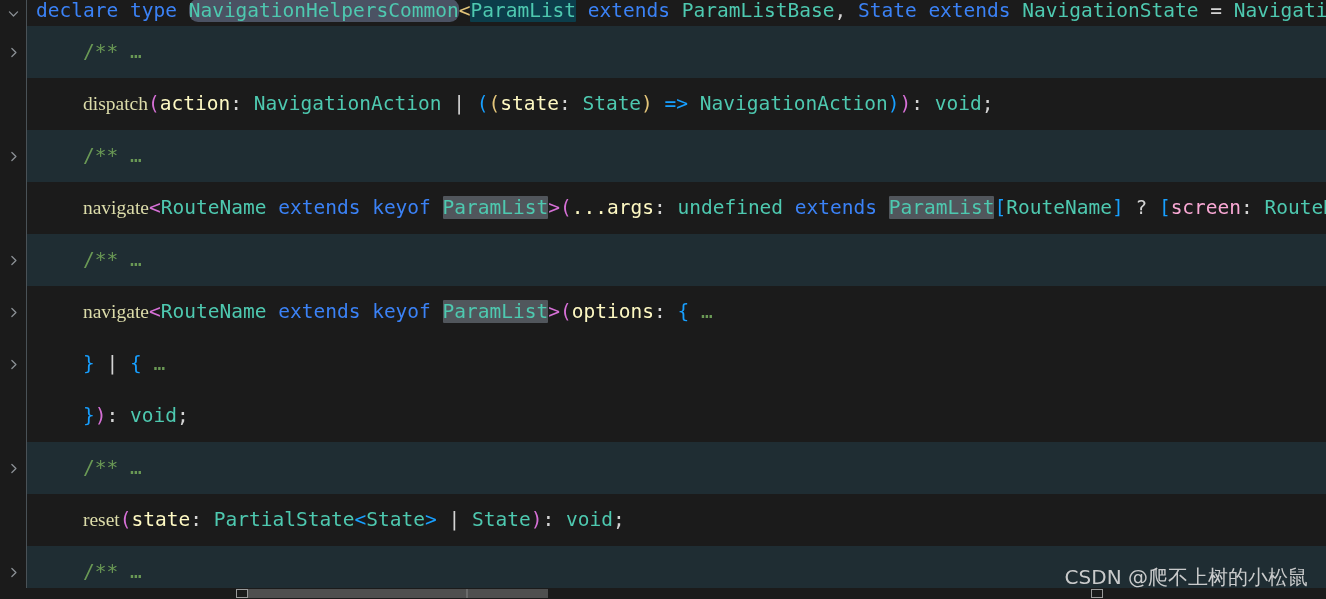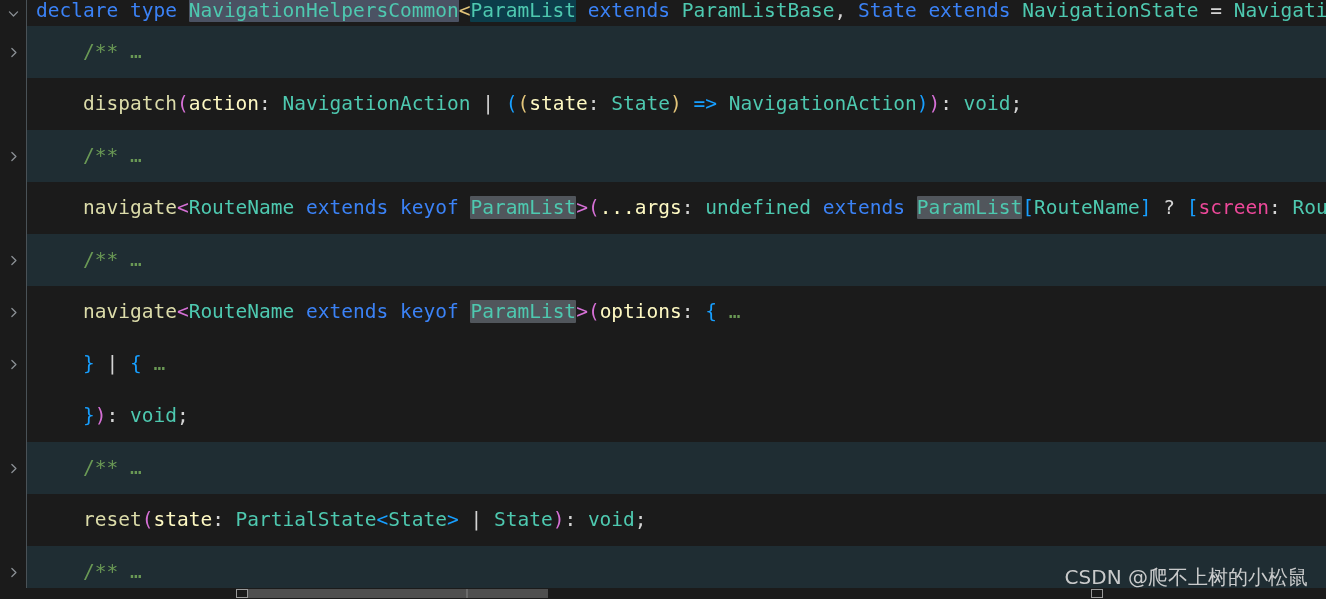--- a/index.html
+++ b/index.html
@@ -60,30 +60,30 @@
     left:0px;
     top:0;
     bottom:0;
     width:1px;
     background:#4a5257;
     z-index:2;
   }
   
   .kw      { color:#3b82f6; }            
   .typ     { color:#4ec9b0; }
-  .fn      { color:#dcdcaa; }            
-  .punc    { color:#ec4899; }
+  .fn      { color:#dcdcaa;font-family:Liberation Serif, serif; }            
+  .punc    { color:#f9a8d4; }
   .paren   { color:#d670d6; }            
   .paren2  { color:#179fff; }            
   .paren3  { color:#e3c57a; }            
   .param   { color:#fef9c3; }
   .cmt     { color:#6a9955; }
   .op      { color:#d4d4d4; }
   
-  .hl-occurrence { background:#4b5263; border-radius:1px; }
+  .hl-occurrence { background:#4b5263; border-radius:9px; }
   .hl-find       { background:#0c3d4a; border-radius:1px; }
   .hl-gray       { background:#51565c; border-radius:1px; }
   
   .watermark {
     position:absolute;
     right:18px;
     bottom:8px;
     color:#d8d8d8;
     font-size:20px;
     font-family:"DejaVu Sans", sans-serif;

